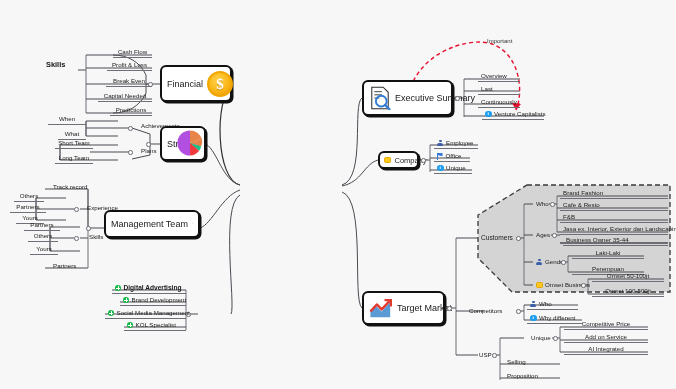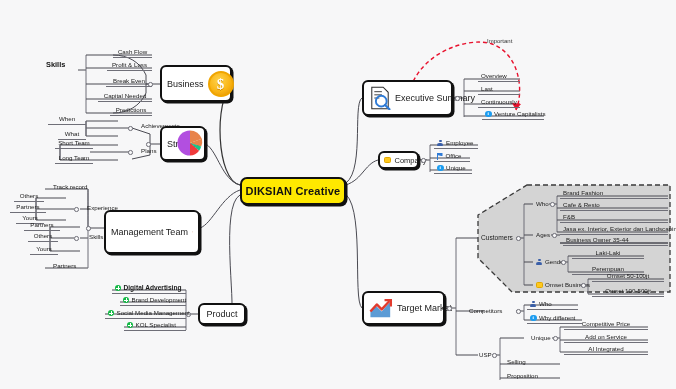--- a/index.html
+++ b/index.html
@@ -252,24 +252,23 @@
         <path d="M560 340 L648 340"></path>
       <path d="M560 352 L648 352"></path>
     </g>
 
     <g fill="none">
       <path d="M406 108 C410 52 470 36 492 44 C520 54 524 92 516 110" stroke="#e8112d" stroke-width="1.4" stroke-dasharray="4,3"></path>
       <path d="M516 110 l-4 -7 l9 1 z" fill="#e8112d" stroke="none"></path>
     </g>
   </svg>
 
-  <div class="central" style="left:240px;top:177px;width:102px;height:24px;">DIKSIAN Creative</div>
 
   <div class="topic" style="left:160px;top:65px;width:72px;height:37px;justify-content:space-between;">
-    <span class="tlabel">Business</span>
+    <span class="tlabel">Financial</span>
     <span class="coin ico">$</span>
   </div>
   <div class="dot" style="left:148px;top:82px;"></div>
   <div class="glabel bold" style="left:46px;top:60px;">Skills</div>
 
   <div class="sub" style="left:113px;top:48px;width:39px;justify-content:center;">Cash Flow</div>
   <div class="sub" style="left:107px;top:61px;width:45px;justify-content:center;">Profit &amp; Loss</div>
   <div class="sub" style="left:106px;top:77px;width:46px;justify-content:center;">Break Even</div>
   <div class="sub" style="left:98px;top:92px;width:54px;justify-content:center;">Capital Needed</div>
   <div class="sub" style="left:110px;top:106px;width:42px;justify-content:center;">Predictions</div>
@@ -289,21 +288,21 @@
   <div class="dot" style="left:128px;top:126px;"></div>
   <div class="sub plain" style="left:138px;top:122px;">Achievements</div>
   <div class="sub" style="left:48px;top:115px;width:38px;justify-content:center;">When</div>
   <div class="sub" style="left:58px;top:130px;width:28px;justify-content:center;">What</div>
 
   <div class="dot" style="left:128px;top:150px;"></div>
   <div class="sub plain" style="left:138px;top:147px;">Plans</div>
   <div class="sub" style="left:55px;top:139px;width:38px;justify-content:center;">Short Team</div>
   <div class="sub" style="left:55px;top:154px;width:38px;justify-content:center;">Long Team</div>
 
-  <div class="topic" style="left:104px;top:210px;width:96px;height:44px;justify-content:space-between;">
+  <div class="topic" style="left:104px;top:210px;width:96px;height:28px;justify-content:space-between;">
     <span class="tlabel">Management Team</span>
     <svg class="handsicon" viewBox="0 0 40 38">
       <path d="M4 14 h14 v8 h-14 z" fill="#f6c9bd"></path>
       <path d="M18 4 h9 v14 h-9 z" fill="#6b4436"></path>
       <path d="M22 20 h14 v8 h-14 z" fill="#f3a6a0"></path>
       <path d="M13 20 h9 v14 h-9 z" fill="#f7c98a"></path>
       <circle cx="20" cy="19" r="4" fill="#f0b9a6"></circle>
     </svg>
   </div>
   <div class="dot" style="left:86px;top:226px;"></div>
@@ -315,23 +314,20 @@
   <div class="sub" style="left:14px;top:192px;width:30px;justify-content:center;">Others</div>
   <div class="sub" style="left:10px;top:203px;width:36px;justify-content:center;">Partners</div>
   <div class="sub" style="left:16px;top:214px;width:28px;justify-content:center;">Yours</div>
 
   <div class="dot" style="left:74px;top:236px;"></div>
   <div class="sub plain" style="left:86px;top:233px;">Skills</div>
   <div class="sub" style="left:24px;top:221px;width:36px;justify-content:center;">Partners</div>
   <div class="sub" style="left:28px;top:232px;width:30px;justify-content:center;">Others</div>
   <div class="sub" style="left:30px;top:245px;width:28px;justify-content:center;">Yours</div>
 
-  <div class="topic" style="left:198px;top:303px;width:48px;height:22px;justify-content:center;">
-    <span class="tlabel">Product</span>
-  </div>
   <div class="dot" style="left:186px;top:312px;"></div>
 
   <div class="sub bold" style="left:112px;top:284px;width:74px;">
     <span class="ico ico-dot-green"></span>
     <span>Digital Advertising</span>
   </div>
   <div class="sub" style="left:120px;top:296px;width:66px;">
     <span class="ico ico-dot-green"></span>
     <span>Brand Development</span>
   </div>

